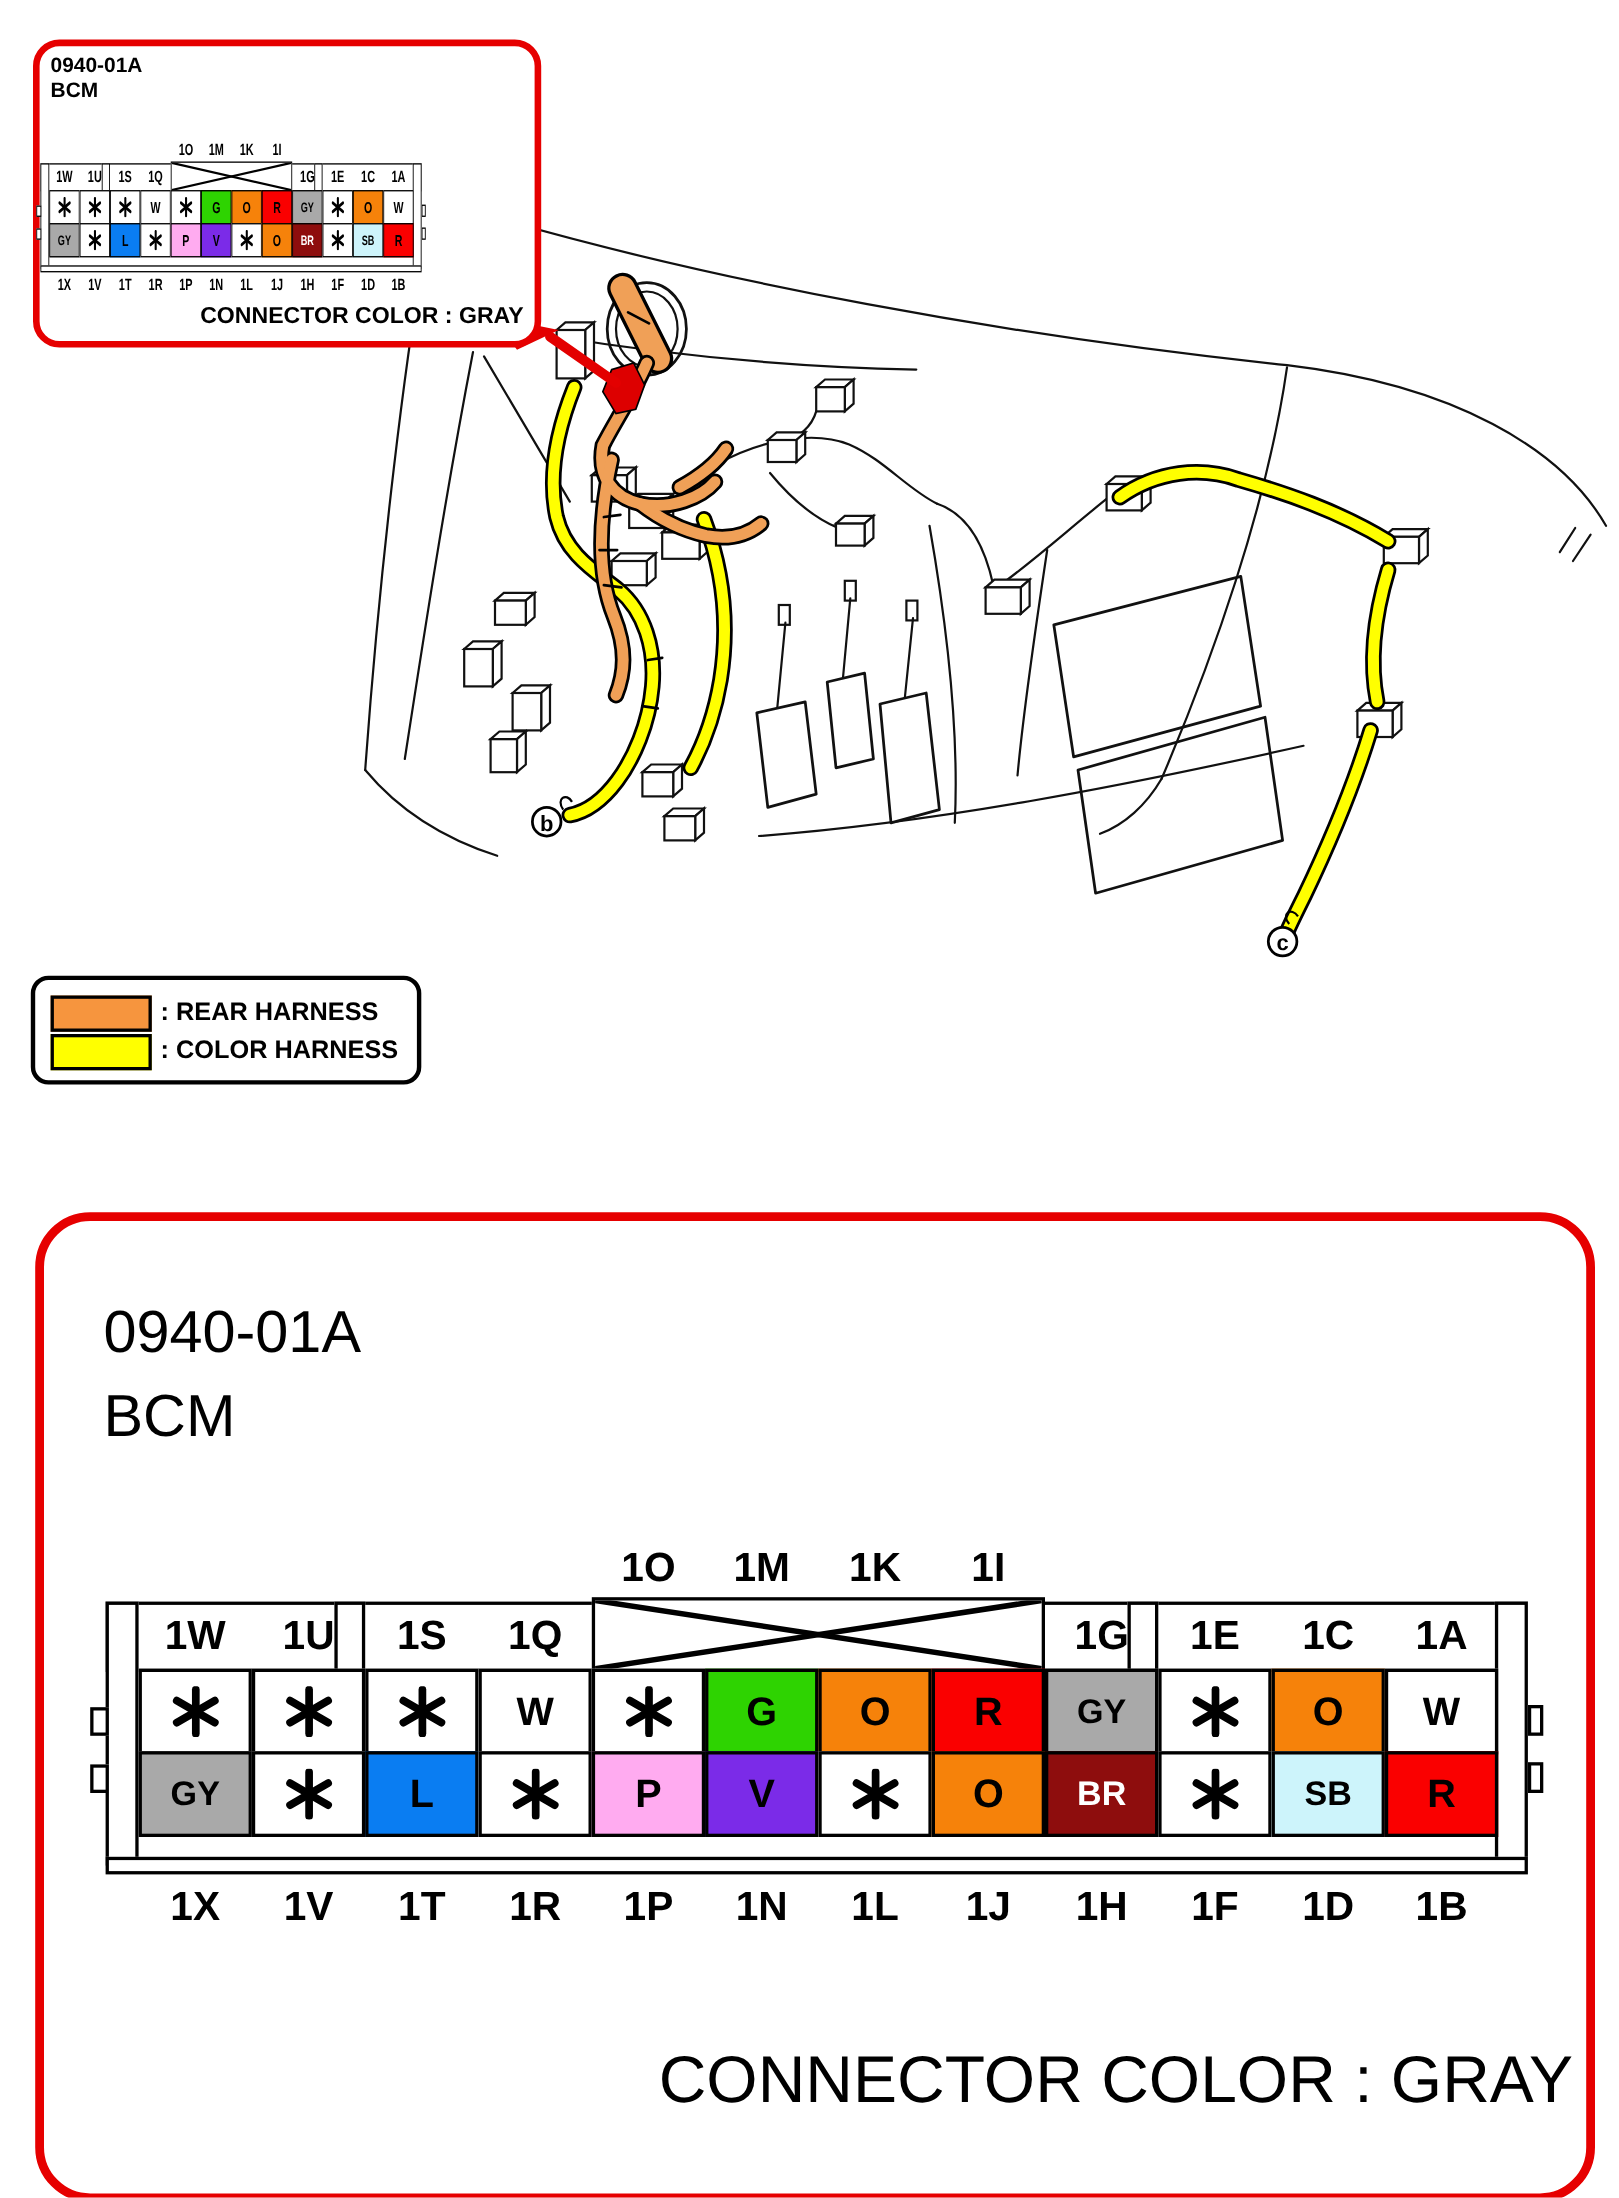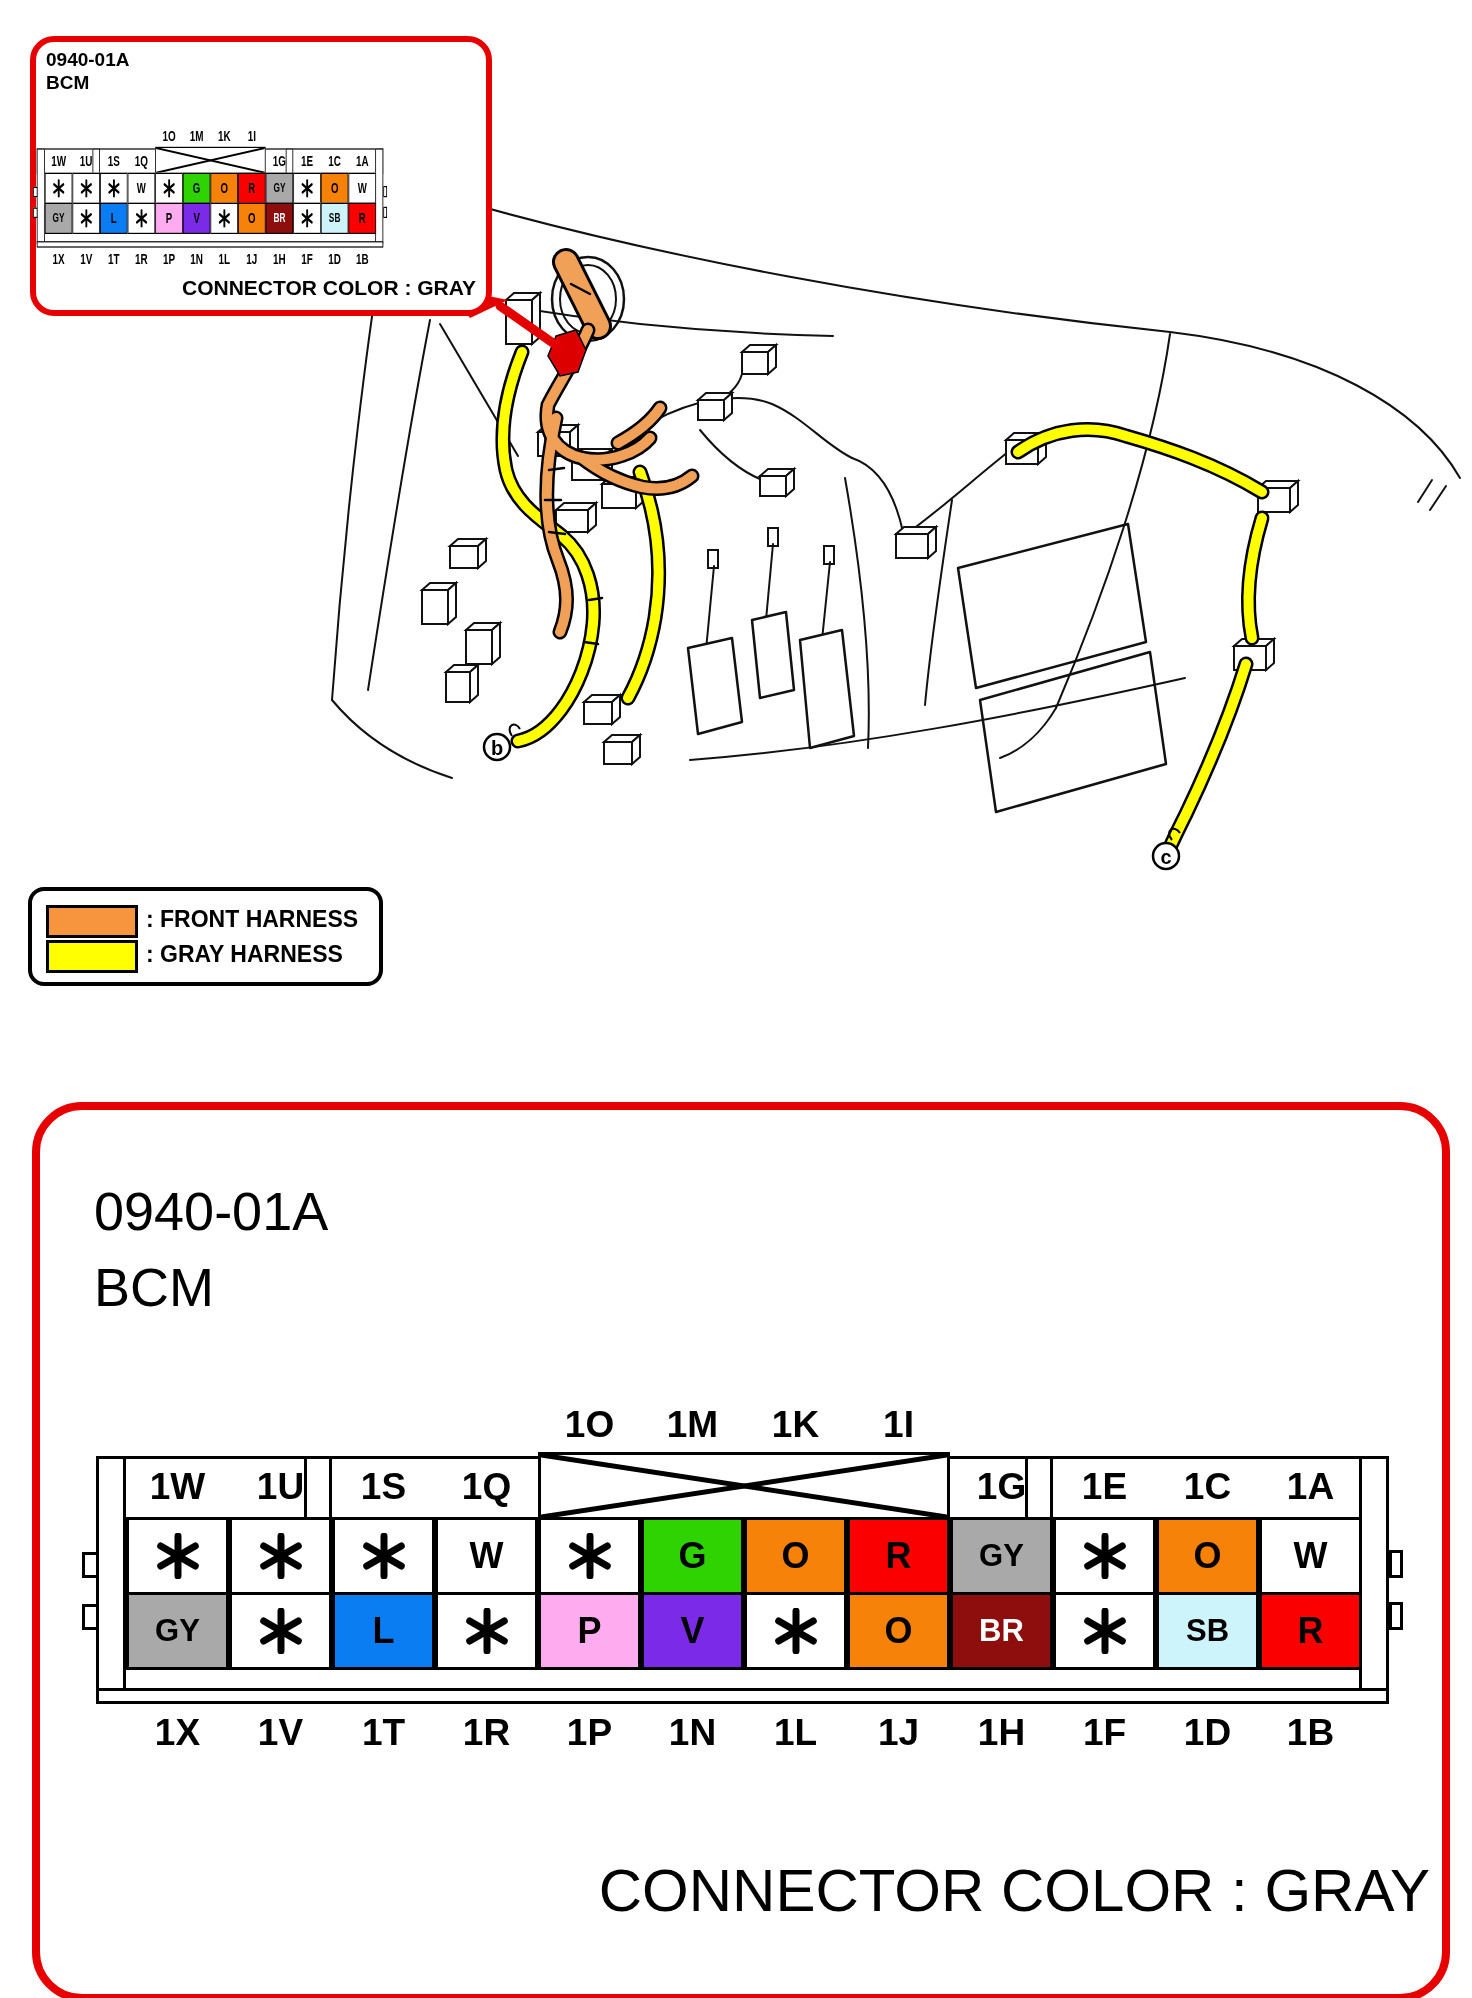--- a/index.html
+++ b/index.html
@@ -336,25 +336,25 @@
         </div>
         <div class="c-cell" style="background: rgb(205, 244, 251); font-size: 31px; color: rgb(0, 0, 0);">SB</div>
         <div class="c-cell" style="background: rgb(250, 0, 0); font-size: 36px; color: rgb(0, 0, 0);">R</div>
       </div>
     </div>
   <div class="abs inset-note">CONNECTOR COLOR : GRAY</div>
 
   <div class="abs legend">
     <div class="legend-row" style="top:14px;">
       <span class="legend-swatch" style="background: rgb(246, 149, 62);"></span>
-      <span class="legend-label">: FRONT HARNESS</span>
+      <span class="legend-label">: REAR HARNESS</span>
     </div>
     <div class="legend-row" style="top:49px;">
       <span class="legend-swatch" style="background: rgb(255, 255, 0);"></span>
-      <span class="legend-label">: GRAY HARNESS</span>
+      <span class="legend-label">: COLOR HARNESS</span>
     </div>
   </div>
 
   <div class="red-box" id="detail-box"></div>
   <div class="abs detail-code">0940-01A</div>
   <div class="abs detail-name">BCM</div>
   <div id="conn-main" class="conn" style="left:82px; top:1400px;">
       <div class="c-rect" style="left: 14px; top: 56px; width: 1293px; height: 64px;"></div>
       <div class="c-rect" style="left: 14px; top: 56px; width: 30px; height: 240px;"></div>
       <div class="c-rect" style="left: 1277px; top: 56px; width: 30px; height: 240px;"></div>

